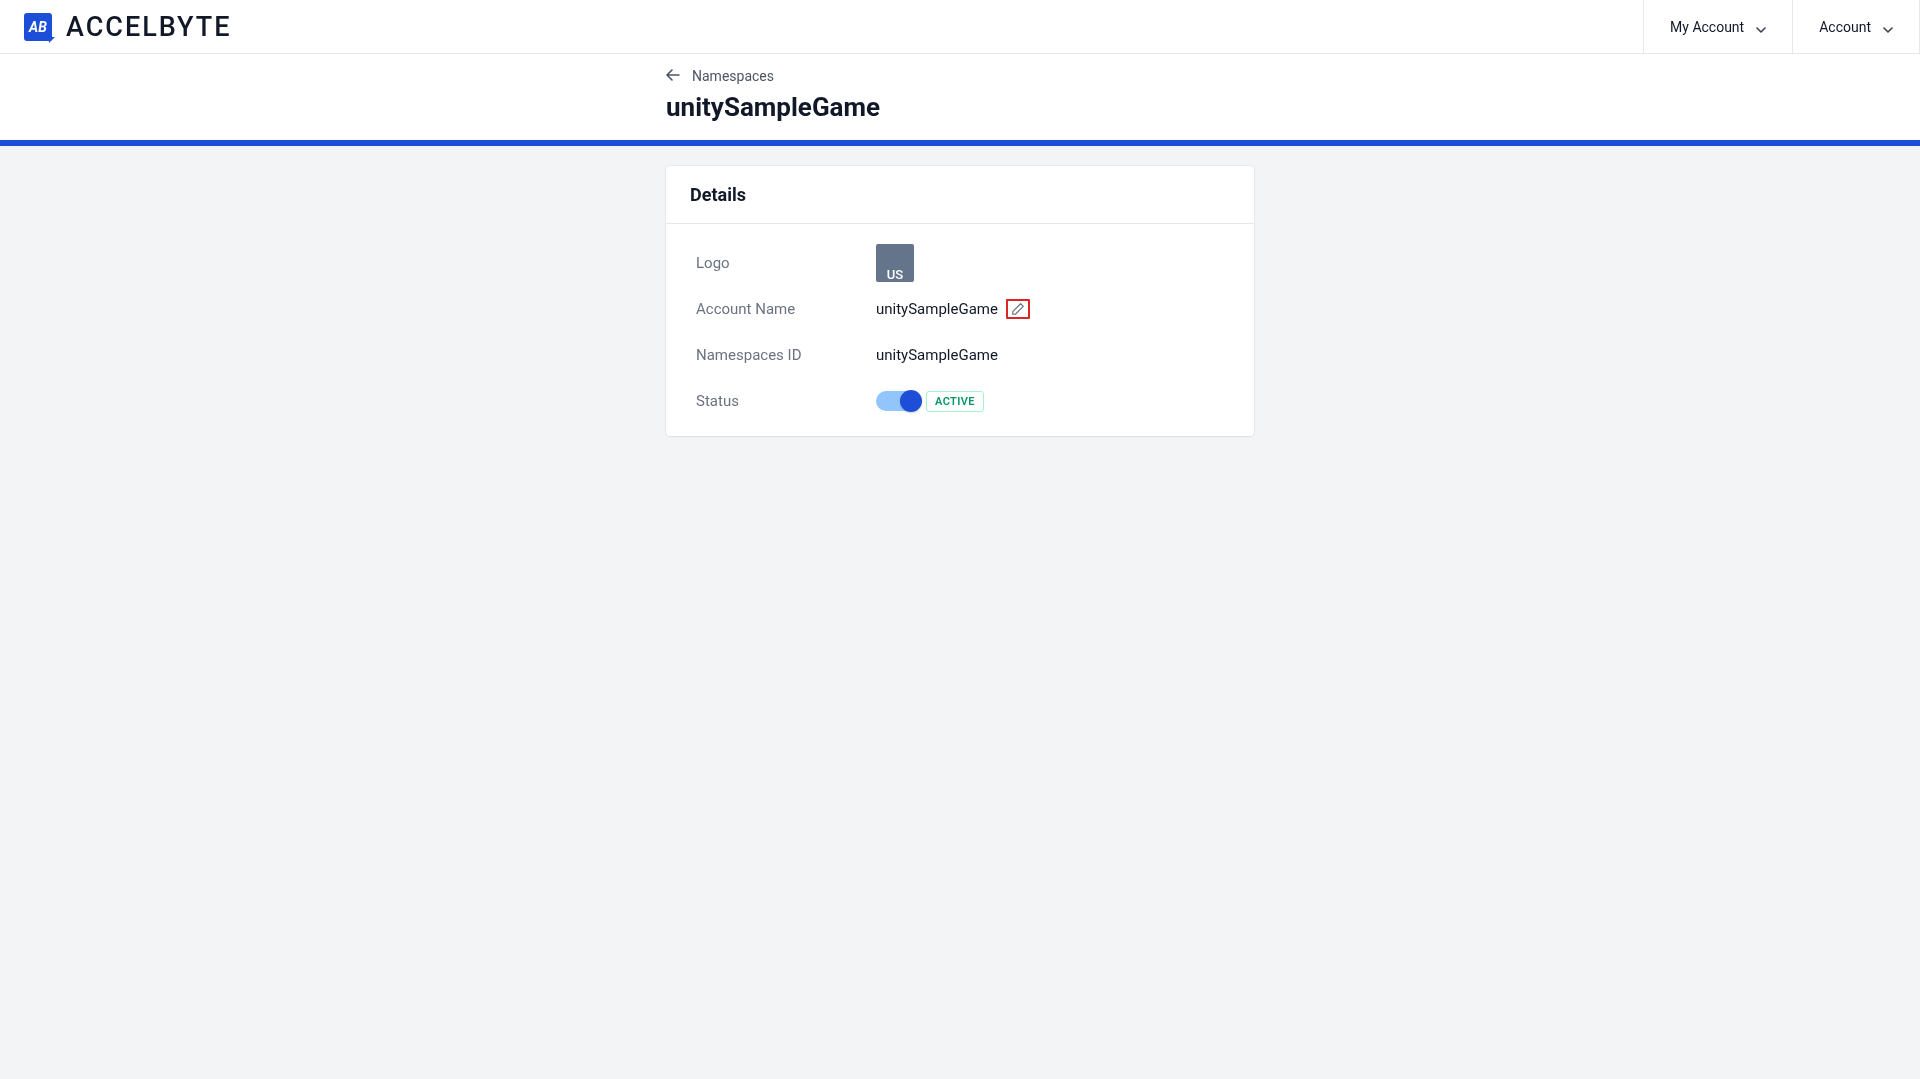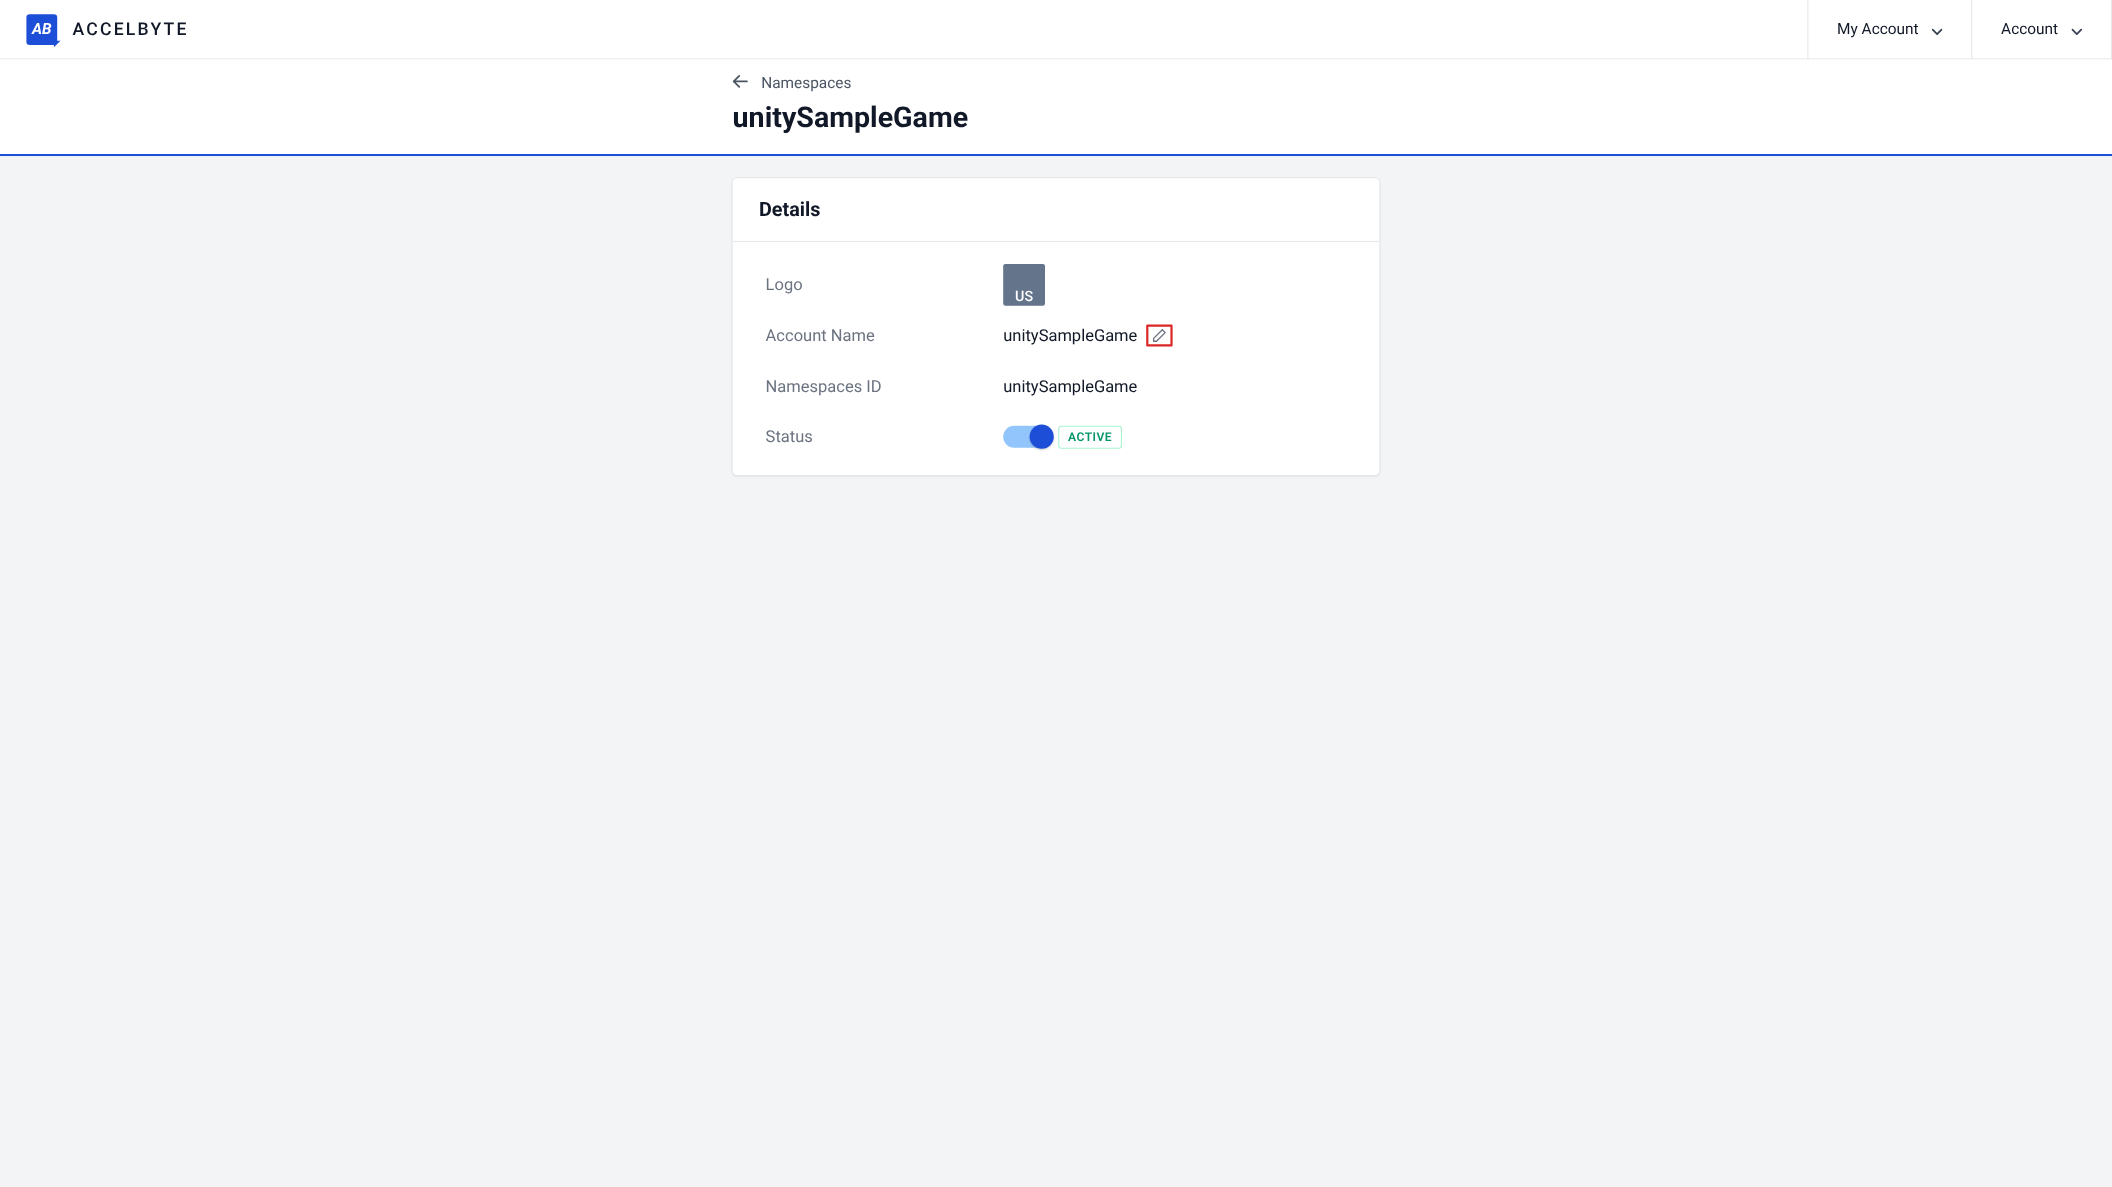--- a/index.html
+++ b/index.html
@@ -2,36 +2,36 @@
 <html><head>
 <meta charset="utf-8">
 <style>
   * { box-sizing: border-box; margin: 0; padding: 0; }
   html, body { width: 1920px; height: 1079px; font-family: -apple-system, BlinkMacSystemFont, "Segoe UI", Roboto, "Helvetica Neue", Arial, sans-serif; background: #fff; color: #1f2937; }
   
   .header { width: 100%; height: 54px; border-bottom: 1px solid #e5e7eb; display: flex; align-items: center; justify-content: space-between; padding: 0 0 0 24px; background: #fff; }
   .brand { display: flex; align-items: center; gap: 14px; }
   .brand-logo { width: 28px; height: 28px; background: #1d4ed8; border-radius: 3px; display: flex; align-items: center; justify-content: center; color: #fff; font-weight: 700; font-size: 14px; font-style: italic; position: relative; }
   .brand-logo::after { content: ""; position: absolute; right: -3px; bottom: -2px; width: 0; height: 0; border-top: 6px solid #1d4ed8; border-right: 6px solid transparent; }
-  .brand-name { font-size: 16px; font-weight: 500; letter-spacing: 2px; color: #111827; }
+  .brand-name { font-size: 27px; font-weight: 500; letter-spacing: 2px; color: #111827; }
   .header-right { display: flex; align-items: stretch; height: 54px; }
   .header-sep { width: 1px; background: #e5e7eb; }
   .header-btn { display: flex; align-items: center; gap: 12px; padding: 16px 26px; font-size: 14px; color: #111827; cursor: pointer; user-select: none; }
   .chevron { width: 10px; height: 10px; display: inline-block; }
   
-  .subheader { background: #fff; border-bottom: 2px solid #1d4ed8; padding: 14px 0 18px 0; } 
+  .subheader { background: #fff; border-bottom: 6px solid #1d4ed8; padding: 14px 0 18px 0; } 
   .breadcrumb { display: flex; align-items: center; gap: 12px; color: #4b5563; font-size: 14px; cursor: pointer; }
   .breadcrumb svg { flex-shrink: 0; }
   .page-title { font-size: 26px; font-weight: 700; color: #111827; margin-top: 8px; }
   
   .page-body { background: #f3f4f6; width: 100%; min-height: calc(1079px - 54px - 85px); padding-top: 20px; }
   .card { width: 588px; margin: 0 auto; background: #fff; border-radius: 4px; box-shadow: 0 0 0 1px rgba(0,0,0,.04), 0 1px 2px rgba(0,0,0,.05); }
   .card-header { padding: 18px 24px; border-bottom: 1px solid #e5e7eb; font-size: 18px; font-weight: 700; color: #111827; }
   .card-body { padding: 18px 30px 10px 30px; }
-  .row { display: flex; align-items: center; min-height: 42px; padding: 0; margin-bottom: 4px; gap: 36px; }
+  .row { display: flex; align-items: center; min-height: 42px; padding: 0; margin-bottom: 4px; }
   .row-label { width: 180px; color: #6b7280; font-size: 15px; }
   .row-value { display: flex; align-items: center; gap: 6px; font-size: 15px; color: #111827; }
   .logo-thumb { width: 38px; height: 38px; background: #64748b; color: #fff; display: flex; align-items: flex-end; justify-content: center; font-size: 13px; font-weight: 500; border-radius: 2px; }
   .edit-highlight { border: 2px solid #dc2626; padding: 1px 3px; display: inline-flex; align-items: center; justify-content: center; cursor: pointer; border-radius: 1px; margin-left: 2px; }
   .edit-highlight svg { display: block; }
   
   .toggle { width: 44px; height: 20px; background: #93c5fd; border-radius: 999px; position: relative; cursor: pointer; }
   .toggle-knob { position: absolute; right: -2px; top: -1px; width: 22px; height: 22px; background: #1d4ed8; border-radius: 50%; box-shadow: 0 1px 2px rgba(0,0,0,.2); }
   .status-badge { border: 1px solid #a7f3d0; color: #059669; font-size: 11px; font-weight: 600; letter-spacing: .4px; padding: 3px 8px; border-radius: 3px; background: #fff; }
   .card-footer { border-top: 1px solid #e5e7eb; padding: 11px 20px; display: flex; gap: 18px; font-size: 12px; }

